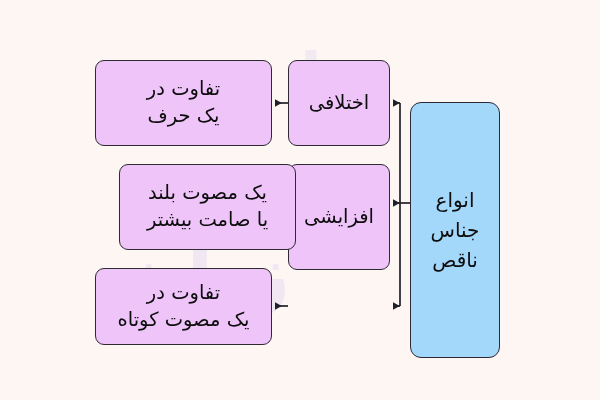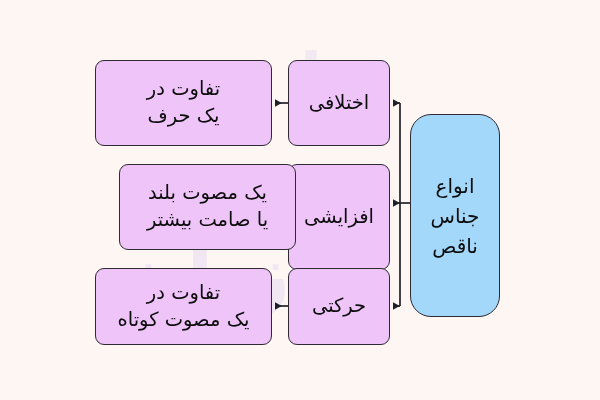--- a/index.html
+++ b/index.html
@@ -80,25 +80,24 @@
   }
   #category-1 { top: 60px;  height: 86px; }
   #category-2 { top: 164px; height: 106px; }
   #category-3 { top: 268px; height: 77px; }
 
   
   #root-node {
     left: 410px;
     top: 102px;
     width: 90px;
-    height: 203px;
+    height: 256px;
     font-size: 20px;
-    border-radius: 21px;
+    border-radius: 11px;
     line-height: 1.5;
-    margin-top: 12px;
   }
 
   
   .connector-svg {
     position: absolute;
     left: 0;
     top: 0;
     width: 600px;
     height: 400px;
     pointer-events: none;
@@ -136,21 +135,20 @@
       <line x1="288" y1="306" x2="275" y2="306" marker-end="url(#arrow-left)"></line>
     </g>
   </svg>
 
   <div class="node blue" id="root-node">انواع
 جناس
 ناقص</div>
 
   <div class="node purple category" id="category-1">اختلافی</div>
   <div class="node purple category" id="category-2">افزایشی</div>
-  <div class="node purple category" id="category-3">حرکتی</div>
 
   <div class="node purple detail" id="detail-1">تفاوت در
 یک حرف</div>
   <div class="node purple detail" id="detail-2">یک مصوت بلند
 یا صامت بیشتر</div>
   <div class="node purple detail" id="detail-3">تفاوت در
 یک مصوت کوتاه</div>
 
 </div>
 

